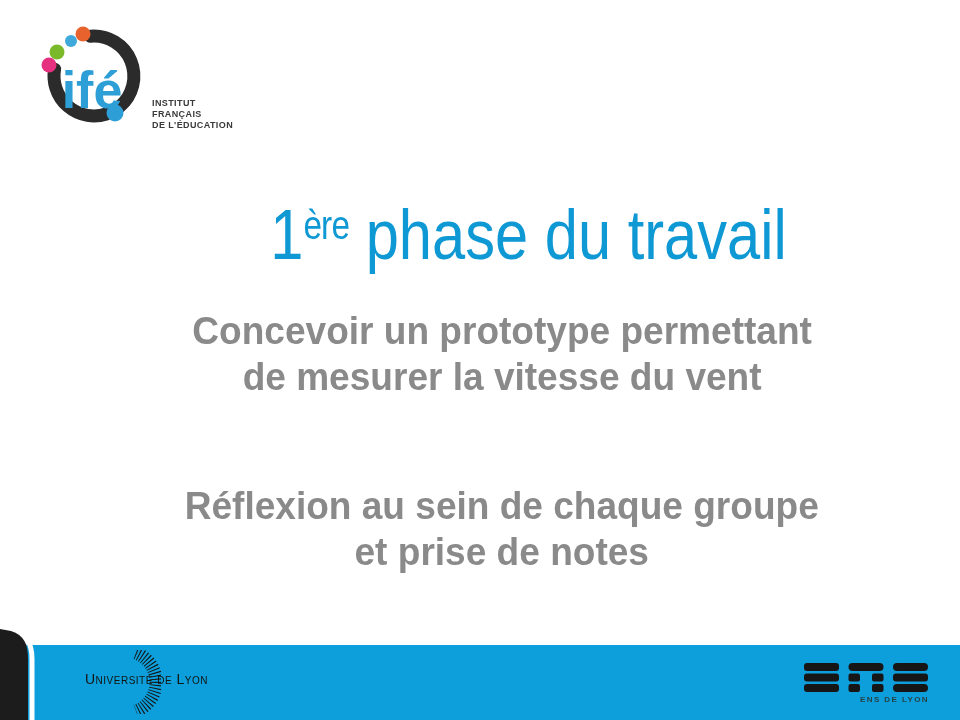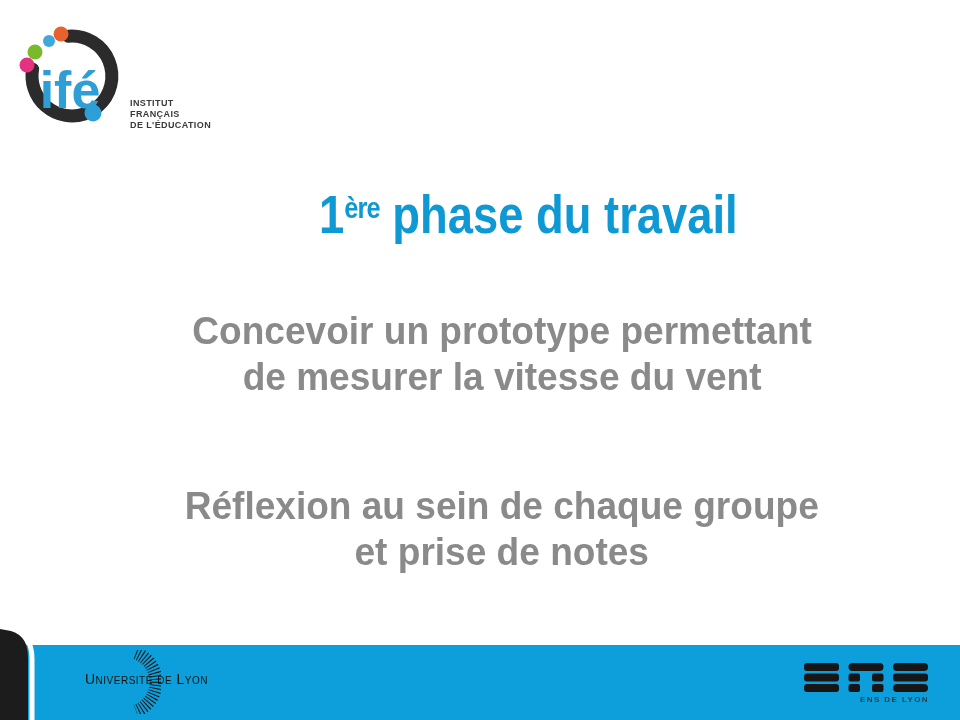--- a/index.html
+++ b/index.html
@@ -1,32 +1,32 @@
 <!DOCTYPE html>
 <html><head>
 <meta charset="utf-8">
 <style>
   html,body{margin:0;padding:0;background:#fff;}
   .slide{
     position:relative;width:960px;height:720px;overflow:hidden;background:#ffffff;
     font-family:"Liberation Sans",sans-serif;
   }
   
-  .ife-logo{position:absolute;left:18px;top:22px;width:230px;height:115px;}
+  .ife-logo{position:absolute;left:40px;top:22px;width:230px;height:115px;}
   .ife-logo svg{position:absolute;left:0;top:0;}
   .ife-org{
     position:absolute;left:112px;top:48px;
     font-size:9px;font-weight:700;color:#3a3a3a;letter-spacing:.4px;
     line-height:11px;white-space:nowrap;margin-top:28px;
   }
   
   .title{
     position:absolute;left:96px;right:0;top:150px;
     text-align:center;color:#0E98D4;
-    font-size:54px;font-weight:700;line-height:1.05;white-space:nowrap;
+    font-size:71px;font-weight:400;line-height:1.05;white-space:nowrap;
   }
   .title .squeeze{display:inline-block;transform:scaleX(.84);transform-origin:50% 50%;}
   .title .sup{font-size:.56em;vertical-align:.5em;letter-spacing:-1px;}
   
   .para{
     position:absolute;left:0;right:0;padding-left:44px;
     text-align:center;color:#8A8A8A;
     font-size:39px;font-weight:700;line-height:46px;white-space:nowrap;
   }
   .para .squeeze{display:inline-block;transform:scaleX(.95);transform-origin:50% 50%;}

